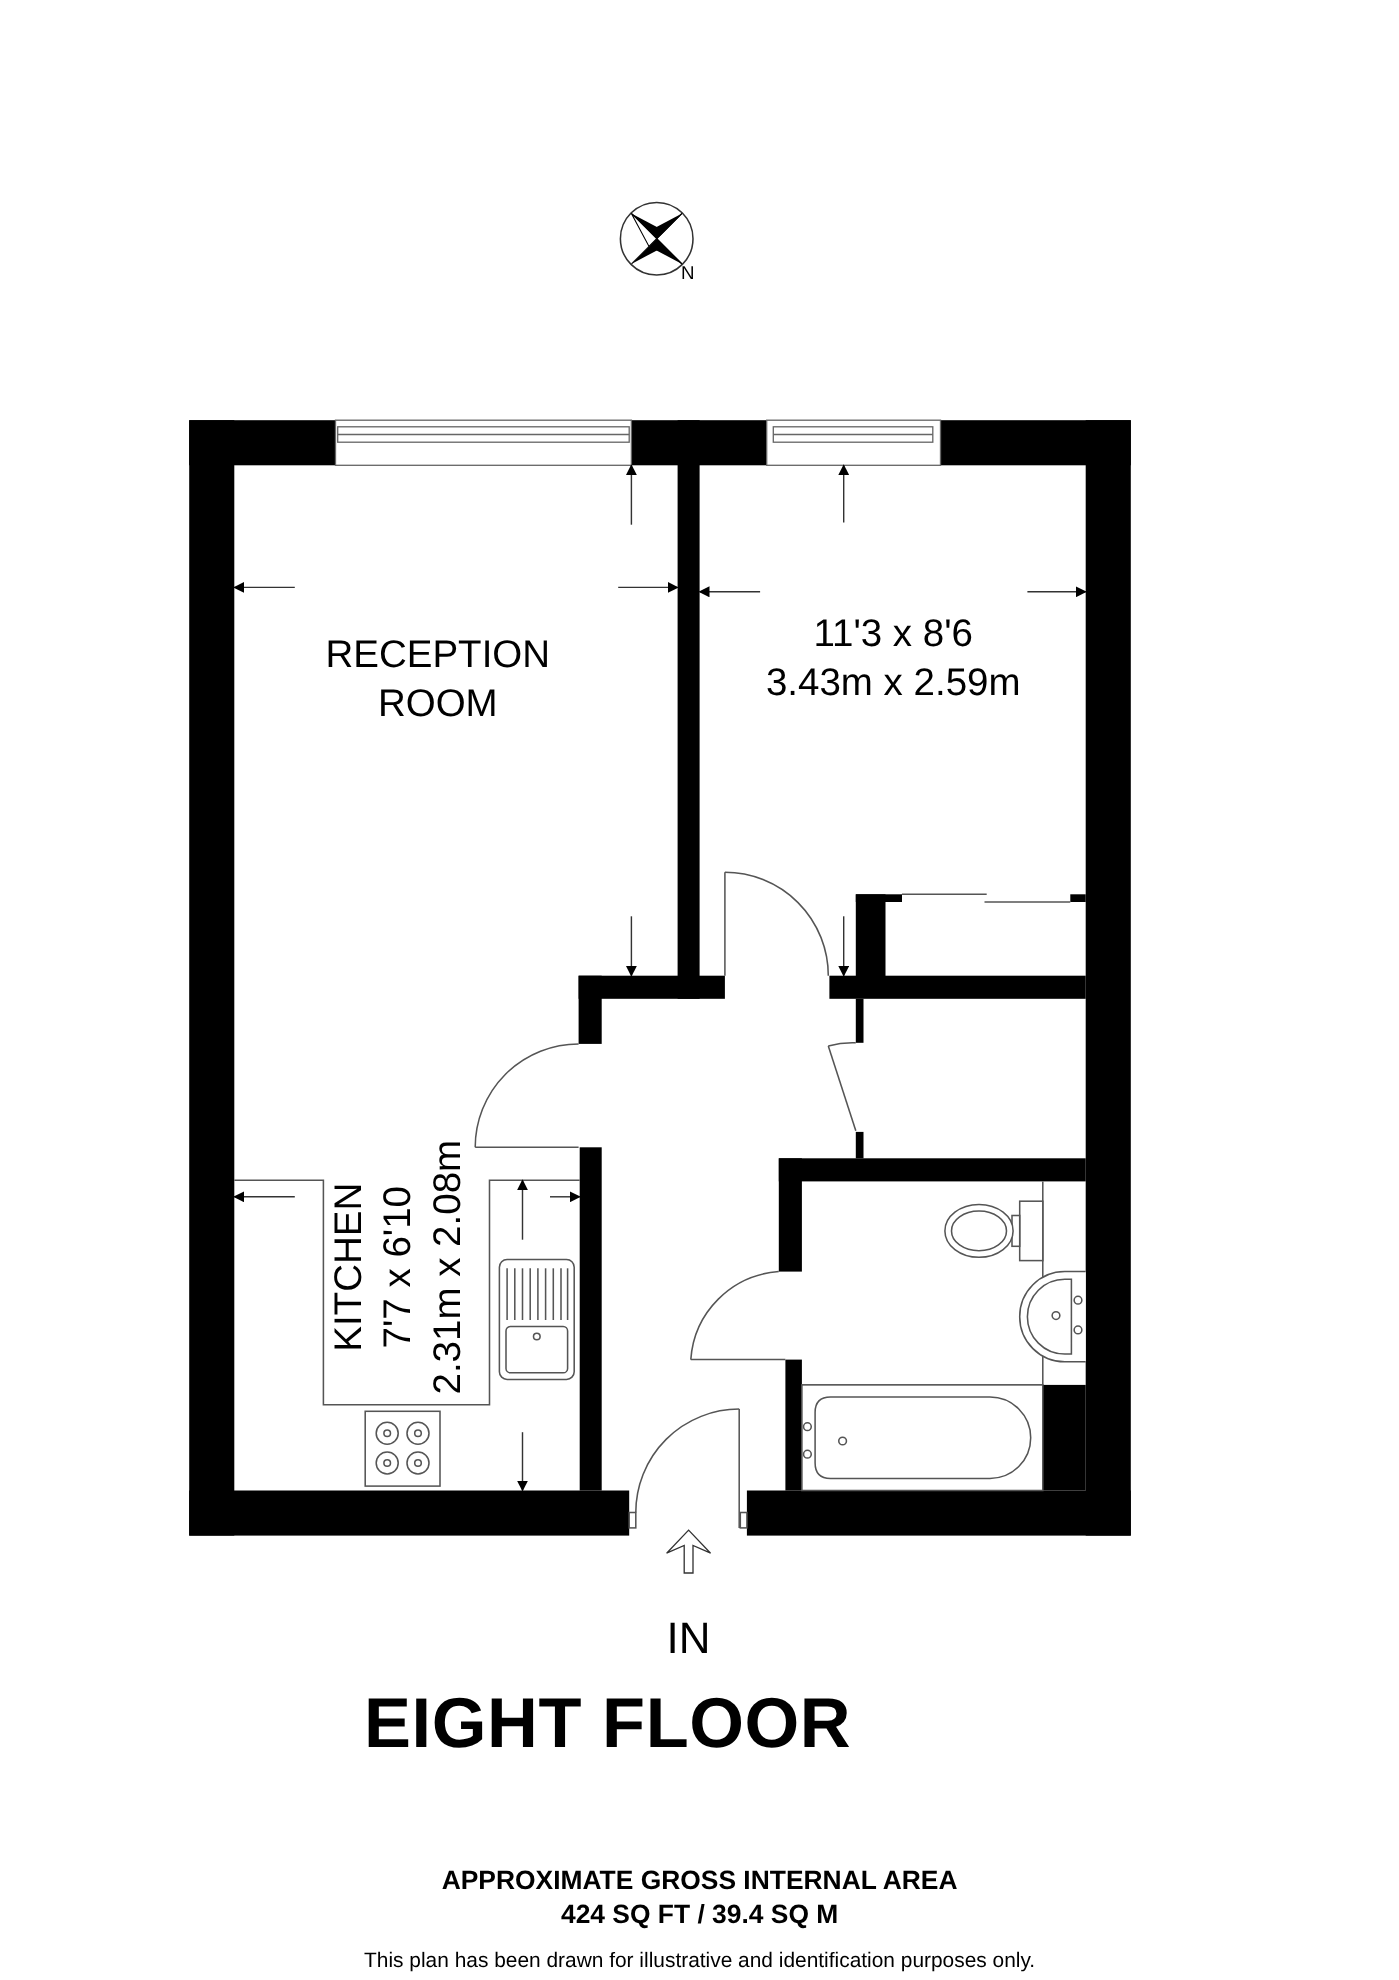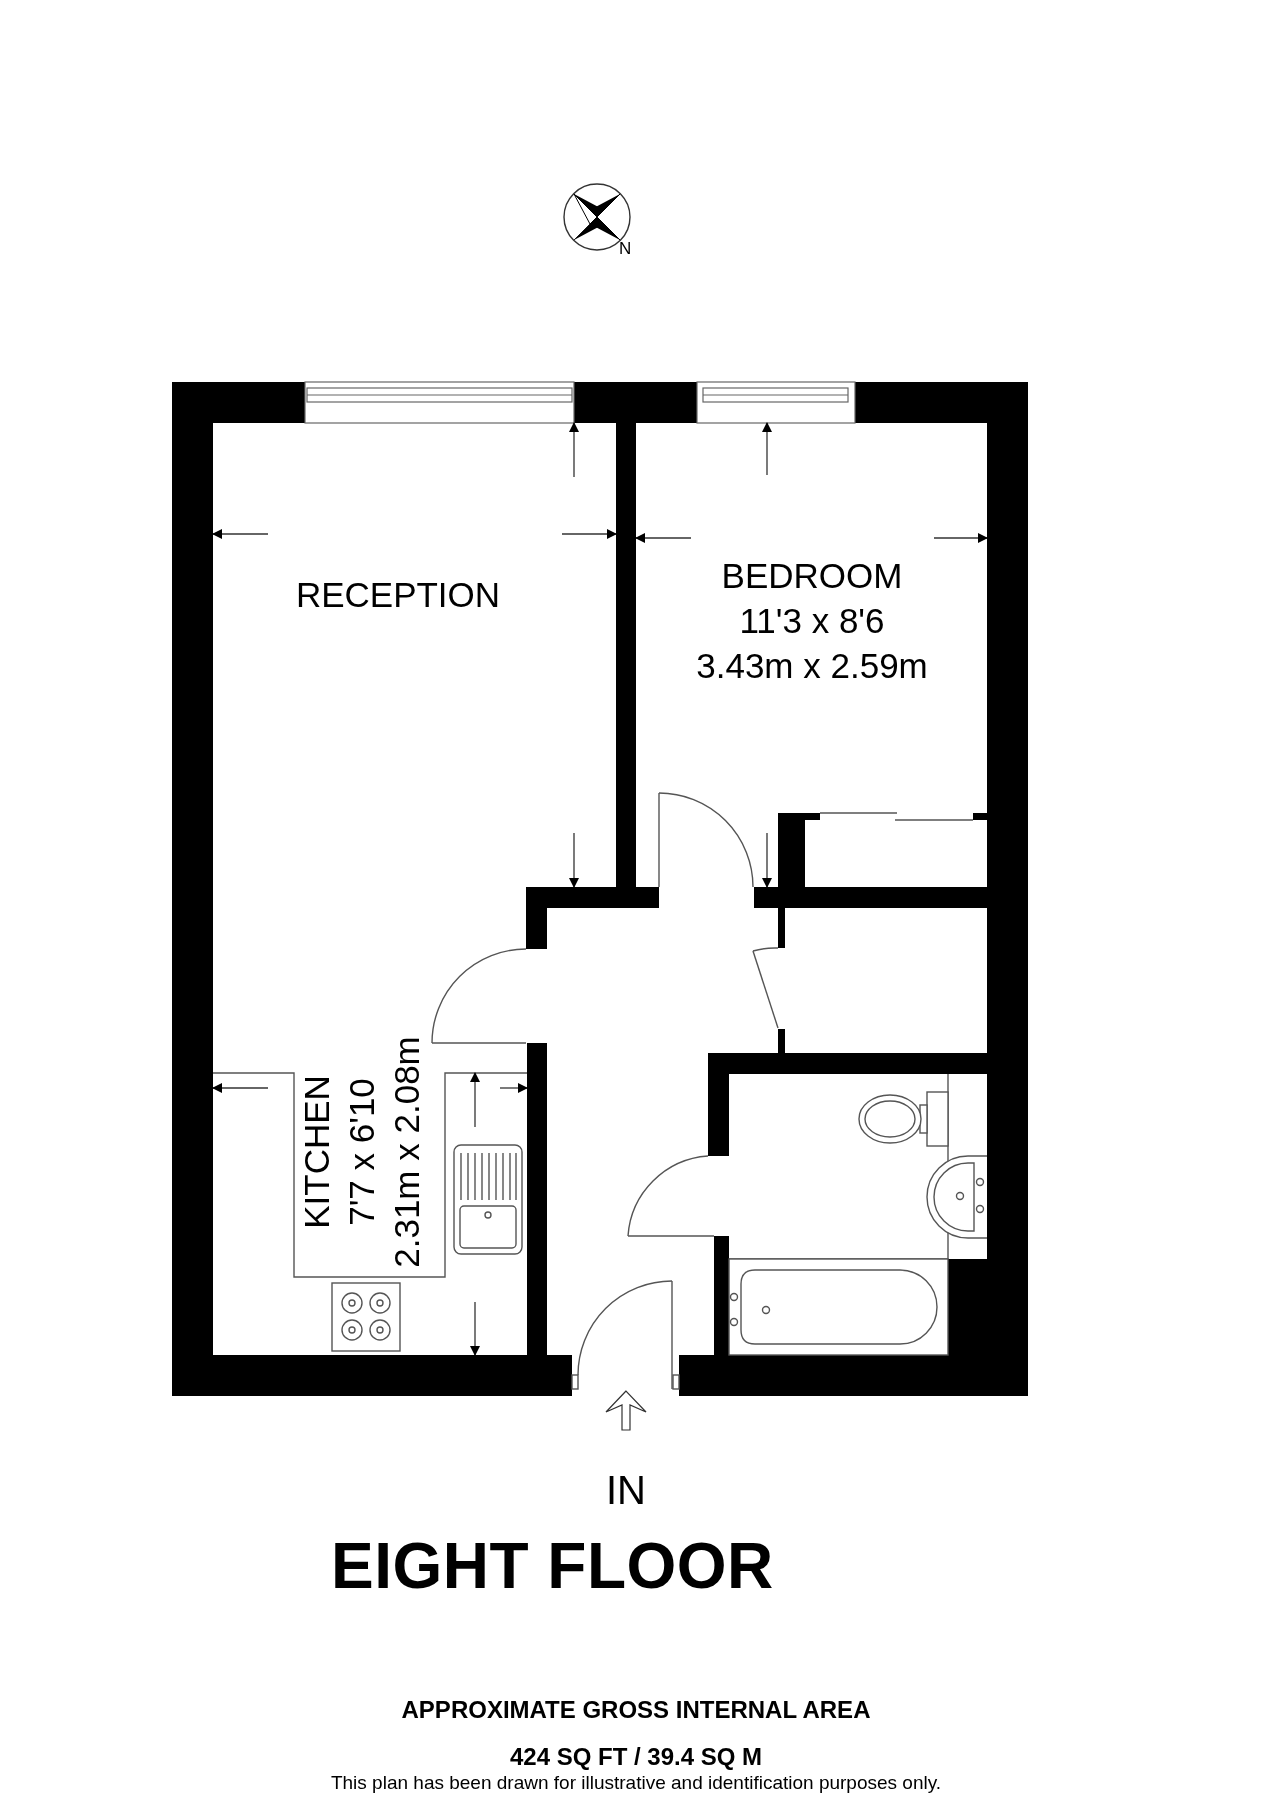--- a/index.html
+++ b/index.html
@@ -198,34 +198,34 @@
 
   <g>
     <path d="M626,1391 L606,1412 L622,1405 L622,1430 L630,1430 L630,1405 L646,1412 Z" fill="#fff" stroke="#333" stroke-width="1.2"></path>
   </g>
 </svg>
 
 <div class="lbl compass-n" style="left:619px; top:240px;">N</div>
 
 <div class="lbl room-text" style="left:278px; top:572px; width:240px;">
   <span class="room-line">RECEPTION</span>
+  <span class="room-line">ROOM</span>
 </div>
 
 <div class="lbl room-text" style="left:692px; top:553px; width:240px;">
-  <span class="room-line">BEDROOM</span>
   <span class="room-line">11'3 x 8'6</span>
   <span class="room-line">3.43m x 2.59m</span>
 </div>
 
 <div class="lbl room-text rot" style="left:242px; top:1084px; width:240px; height:136px;">
   <span class="room-line">KITCHEN</span>
   <span class="room-line">7'7 x 6'10</span>
   <span class="room-line">2.31m x 2.08m</span>
 </div>
 
 <div class="lbl in-label" style="left:586px; top:1433px; width:80px;">IN</div>
 
 <div class="lbl title" style="left:331px; top:1534px;">EIGHT FLOOR</div>
 
 <div class="lbl area" style="left:236px; top:1698px; width:800px;">APPROXIMATE GROSS INTERNAL AREA</div>
-<div class="lbl area" style="left:236px; top:1729px; width:800px;margin-top:16px;">424 SQ FT / 39.4 SQ M</div>
+<div class="lbl area" style="left:236px; top:1729px; width:800px;">424 SQ FT / 39.4 SQ M</div>
 
 <div class="lbl disclaimer" style="left:186px; top:1773px; width:900px;">This plan has been drawn for illustrative and identification purposes only.</div>
 
 </body></html>

